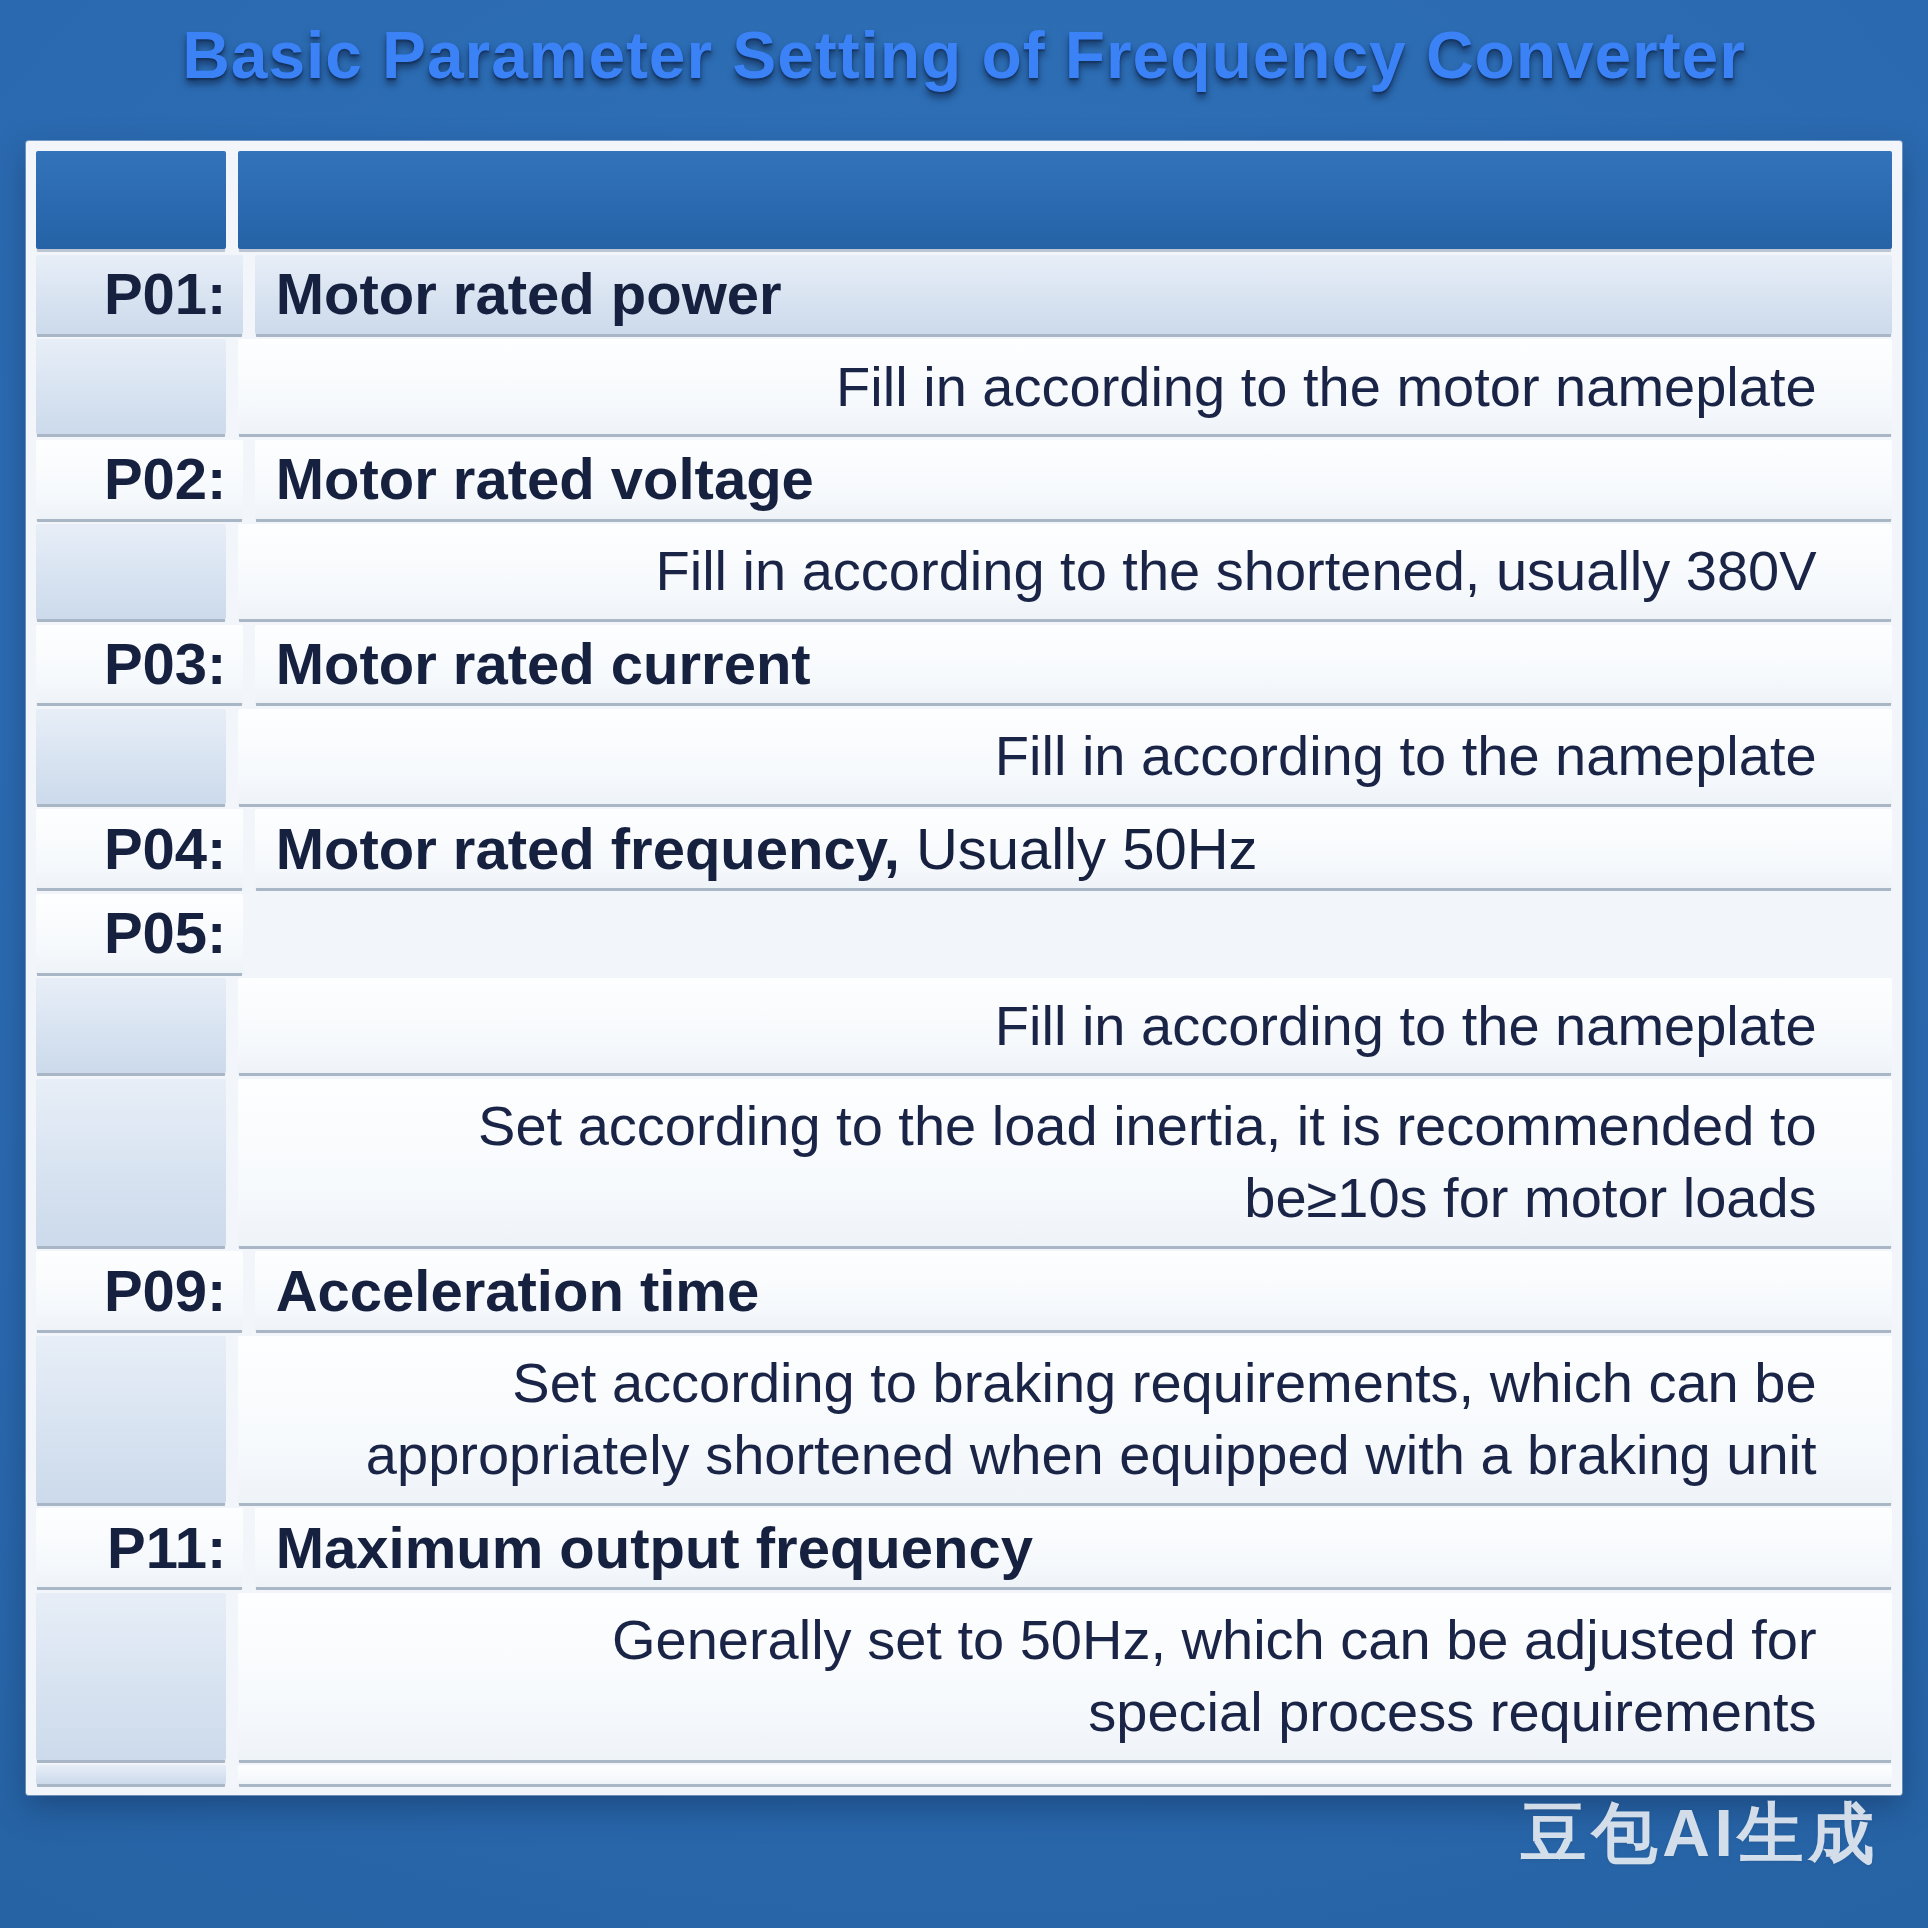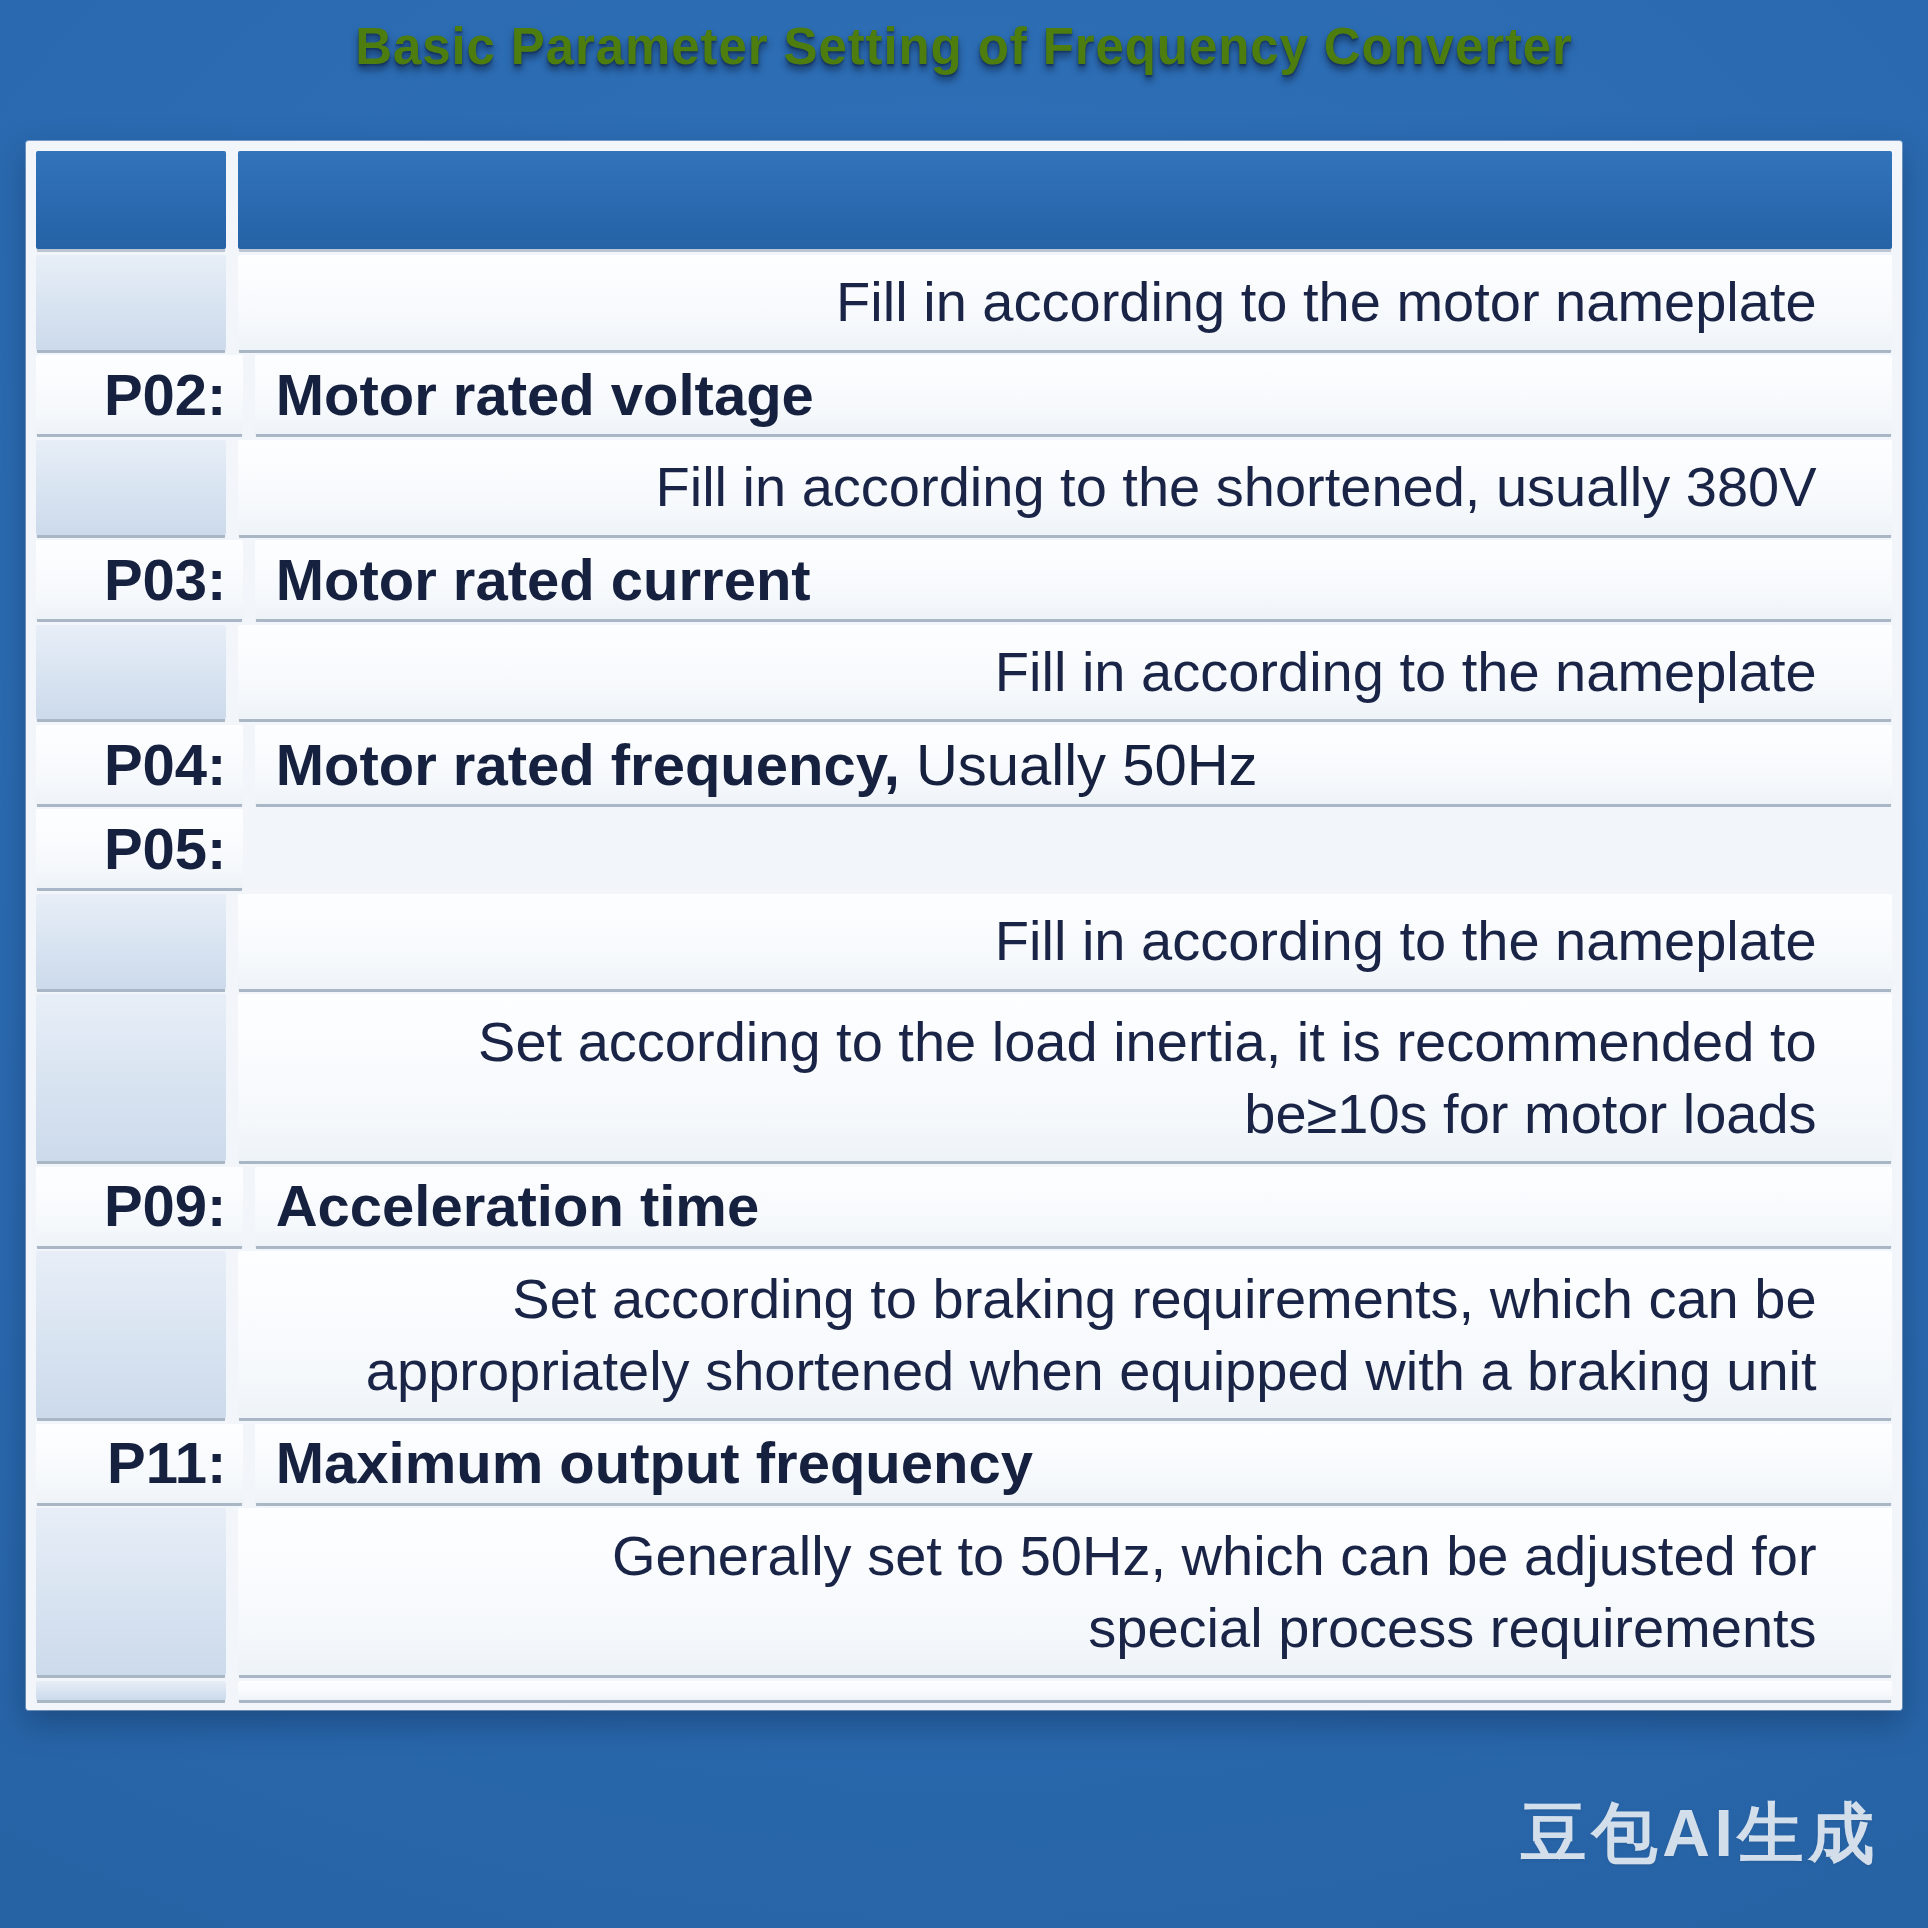--- a/index.html
+++ b/index.html
@@ -4,21 +4,21 @@
 <style>
   html,body{margin:0;padding:0;}
   body{
     width:1928px;height:1928px;position:relative;overflow:hidden;
     font-family:"Liberation Sans",sans-serif;
     background:
       radial-gradient(150% 120% at 50% 30%, #2f72ba 0%, #2a68ae 45%, #24609f 78%, #1d5392 100%);
   }
   .page-title{
     position:absolute;top:17px;left:0;right:0;
-    text-align:center;color:#4d7c0f;font-weight:bold;font-size:51px;
+    text-align:center;color:#3b82f6;font-weight:bold;font-size:66px;
     letter-spacing:0.9px;
     text-shadow:0 5.6px 7.5px rgba(9,21,50,.55), 0 1.9px 1.9px rgba(9,21,50,.45);
     white-space:nowrap;
   }
   .table-wrap{
     position:absolute;left:26px;right:26px;top:141px;
     background:#f2f5f9;
     padding:10.4px;
     border-radius:2.8px;
     box-shadow:0 0 0 0.9px rgba(255,255,255,.35), 0 13px 32px rgba(8,28,60,.35);
@@ -64,20 +64,26 @@
 </head>
 <body>
 
 <div class="page-title">Basic Parameter Setting of Frequency Converter</div>
 
 <div class="table-wrap">
   <div id="table-body">
       <div class="row header">
         <div class="cell left bg-blue"></div>
         <div class="cell right bg-blue"></div>
+      </div>
+      <div class="row label">
+        <div class="cell left bg-lightblue param-code">P01:</div>
+        <div class="cell right bg-lightblue">
+          <div class="param-name"><span>Motor rated power</span></div>
+        </div>
       </div>
       <div class="row desc">
         <div class="cell left bg-lightblue"></div>
         <div class="cell right bg-white">
           <div class="desc-text">Fill in according to the motor nameplate</div>
         </div>
       </div>
       <div class="row label">
         <div class="cell left bg-white param-code">P02:</div>
         <div class="cell right bg-white">

